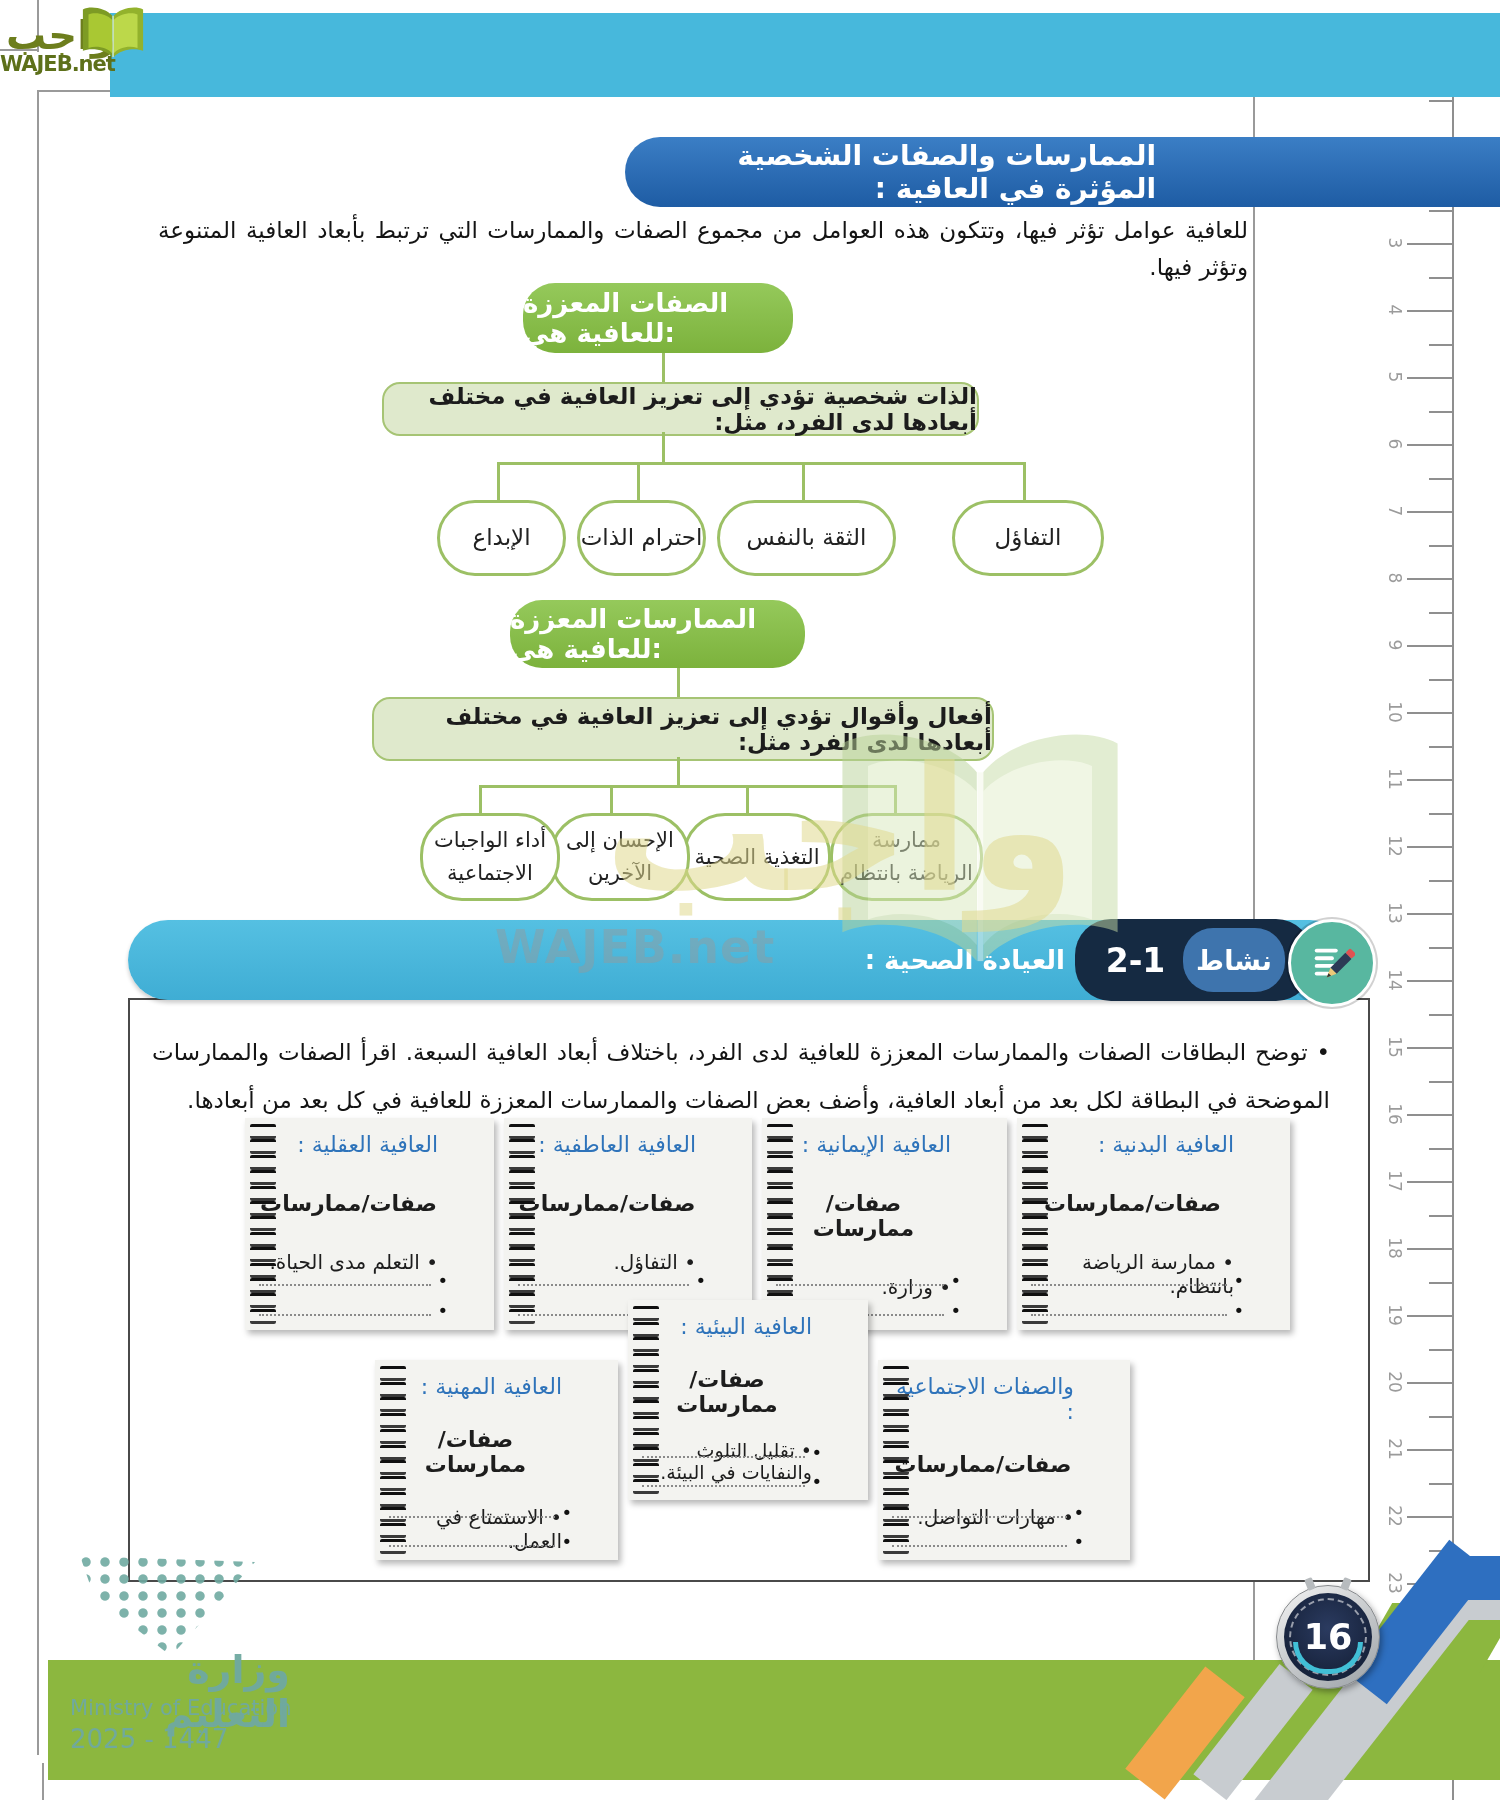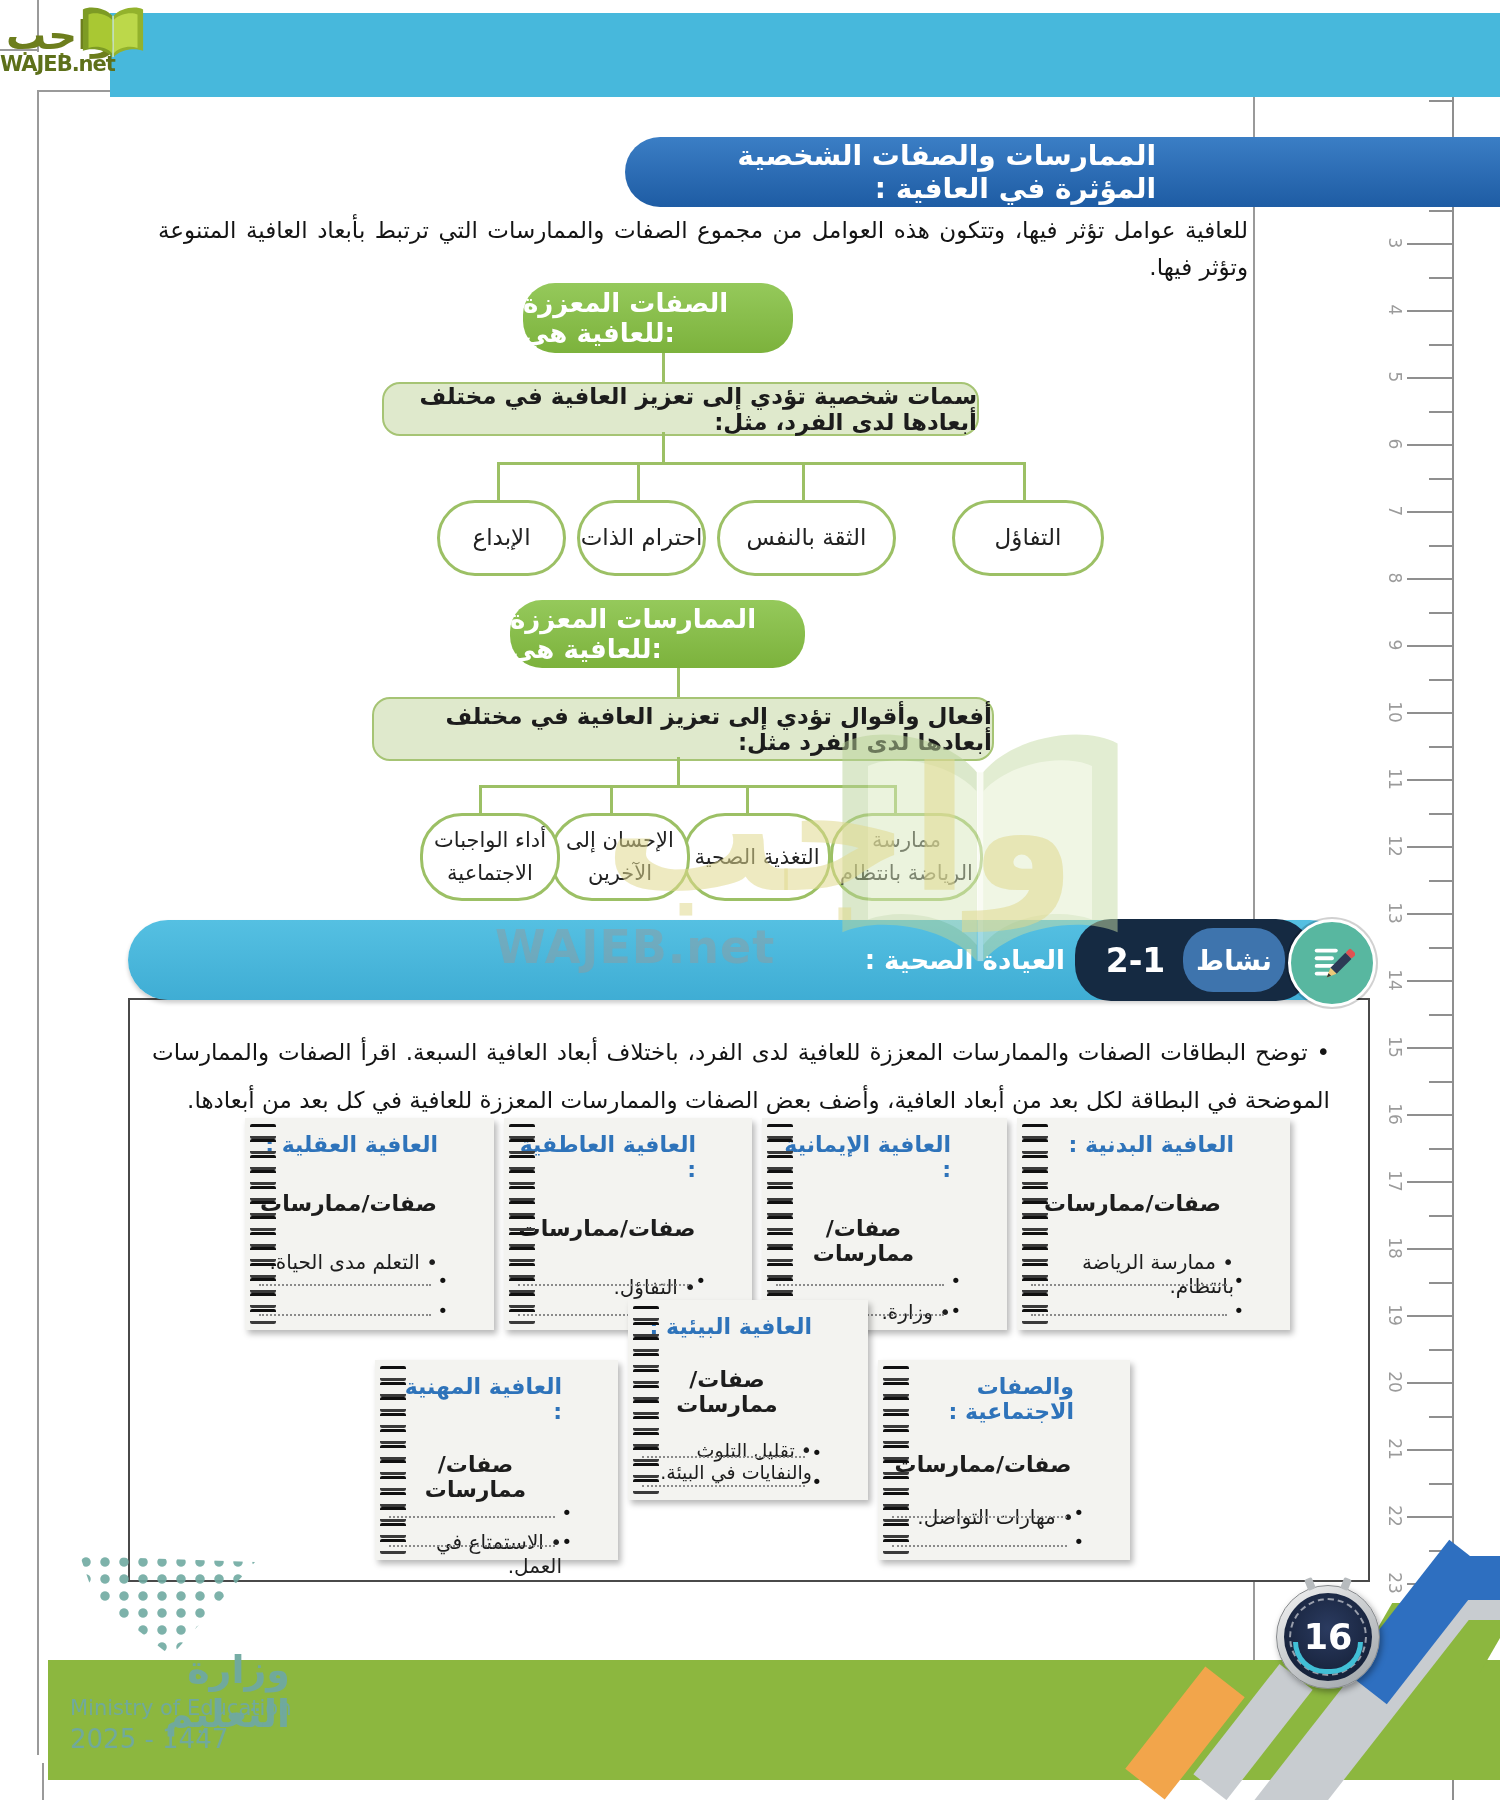--- a/index.html
+++ b/index.html
@@ -61,21 +61,21 @@
   .act-box{left:128px;top:998px;width:1238px;height:580px;background:#fff;border:2.5px solid #4a4a4a;z-index:1;}
   .act-instr{left:152px;top:1028px;width:1178px;font-size:23px;color:#141414;line-height:2.1;
              text-align:justify;direction:rtl;z-index:2;}
   
   .card{position:absolute;background:#f3f3f0;box-shadow:3px 4px 6px rgba(0,0,0,.28);z-index:2;direction:rtl;}
   .rings{position:absolute;left:3px;top:6px;bottom:6px;width:30px;display:flex;flex-direction:column;
          justify-content:space-between;align-items:center;}
   .ring{width:26px;height:9px;border-top:3.5px solid #101010;border-bottom:3.5px solid #3a3a3a;border-radius:2px;}
   .card-inner{position:absolute;inset:0;padding:14px 16px 0 14px;box-sizing:border-box;direction:rtl;}
   .card .card-inner{right:40px;left:0;}
-  .card-title{text-align:right;color:#2e73ba;font-weight:700;font-size:22px;}
+  .card-title{text-align:right;color:#2e73ba;font-weight:400;font-size:22px;}
   .card-sub{text-align:center;color:#1d1d1d;font-weight:700;font-size:22px;margin-top:34px;}
   .card-item{text-align:right;color:#1d1d1d;font-size:20px;margin-top:34px;}
   .card-item:before{content:"• ";}
   .dotrow{position:absolute;right:46px;left:14px;height:14px;display:flex;direction:rtl;align-items:flex-end;}
   .dotrow .b{font-size:18px;color:#111;line-height:10px;margin-left:6px;}
   .dotrow .dl{flex:1;border-bottom:2px dotted #8a8a8a;}
   
   .band{left:48px;top:1660px;width:1452px;height:120px;background:#8cb73f;z-index:2;}
   .band2{left:1372px;top:1603px;width:128px;height:70px;background:#8cb73f;z-index:2;transform:skewX(-30deg);}
   .stripe{z-index:3;}
@@ -194,21 +194,21 @@
   </svg>
 </div>
 
 <div class="abs banner"></div>
 <div class="abs banner-text" dir="rtl">الممارسات والصفات الشخصية المؤثرة في العافية :</div>
 
 <div class="abs intro">للعافية عوامل تؤثر فيها، وتتكون هذه العوامل من مجموع الصفات والممارسات التي ترتبط بأبعاد العافية المتنوعة وتؤثر فيها.</div>
 
 <div class="abs ghead" style="left:523px;top:283px;width:270px;height:70px;">الصفات المعززة للعافية هي:</div>
 <div class="abs tline" style="left:662px;top:353px;width:3px;height:29px;"></div>
-<div class="abs gdef" style="left:382px;top:382px;width:593px;height:50px;">سمات شخصية تؤدي إلى تعزيز العافية في مختلف أبعادها لدى الفرد، مثل:</div>
+<div class="abs gdef" style="left:382px;top:382px;width:593px;height:50px;">الذات شخصية تؤدي إلى تعزيز العافية في مختلف أبعادها لدى الفرد، مثل:</div>
 <div class="abs tline" style="left:662px;top:432px;width:3px;height:30px;"></div>
 <div class="abs tline" style="left:497px;top:462px;width:529px;height:3px;"></div>
 <div class="abs tline" style="left:497px;top:462px;width:3px;height:40px;"></div>
 <div class="abs tline" style="left:637px;top:462px;width:3px;height:40px;"></div>
 <div class="abs tline" style="left:802px;top:462px;width:3px;height:40px;"></div>
 <div class="abs tline" style="left:1023px;top:462px;width:3px;height:40px;"></div>
 <div class="abs oval" style="left:952px;top:500px;width:146px;height:70px;">التفاؤل</div>
 <div class="abs oval" style="left:717px;top:500px;width:173px;height:70px;">الثقة بالنفس</div>
 <div class="abs oval" style="left:577px;top:500px;width:123px;height:70px;">احترام الذات</div>
 <div class="abs oval" style="left:437px;top:500px;width:123px;height:70px;">الإبداع</div>

